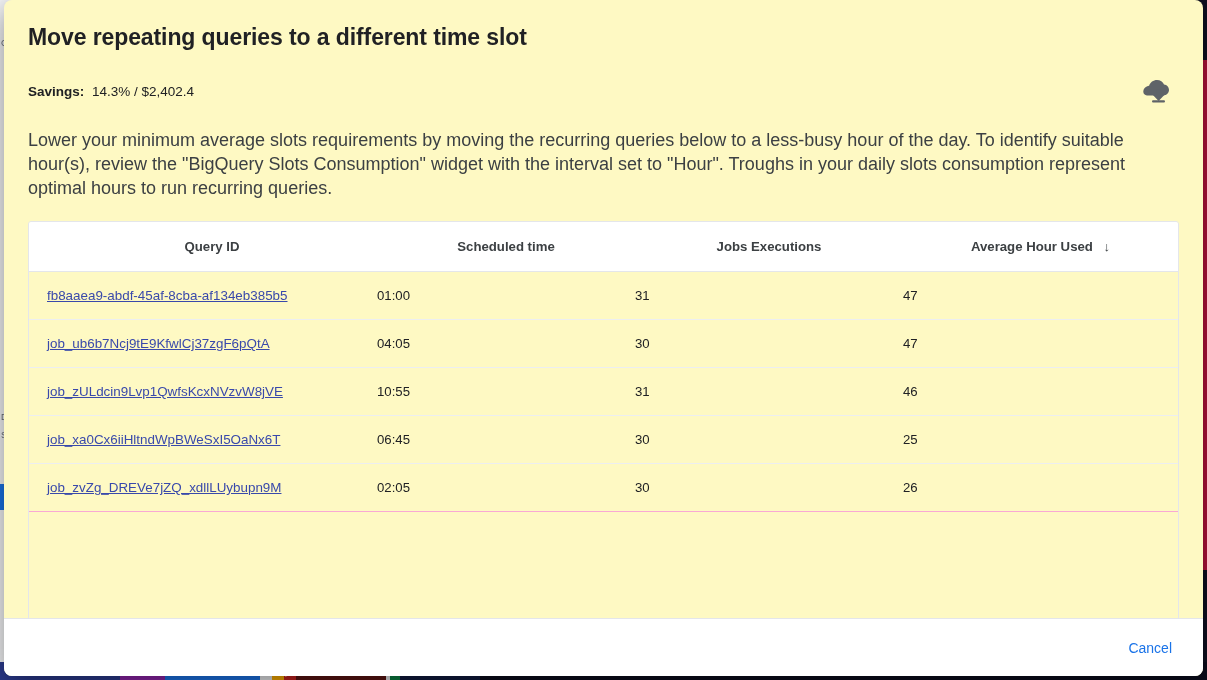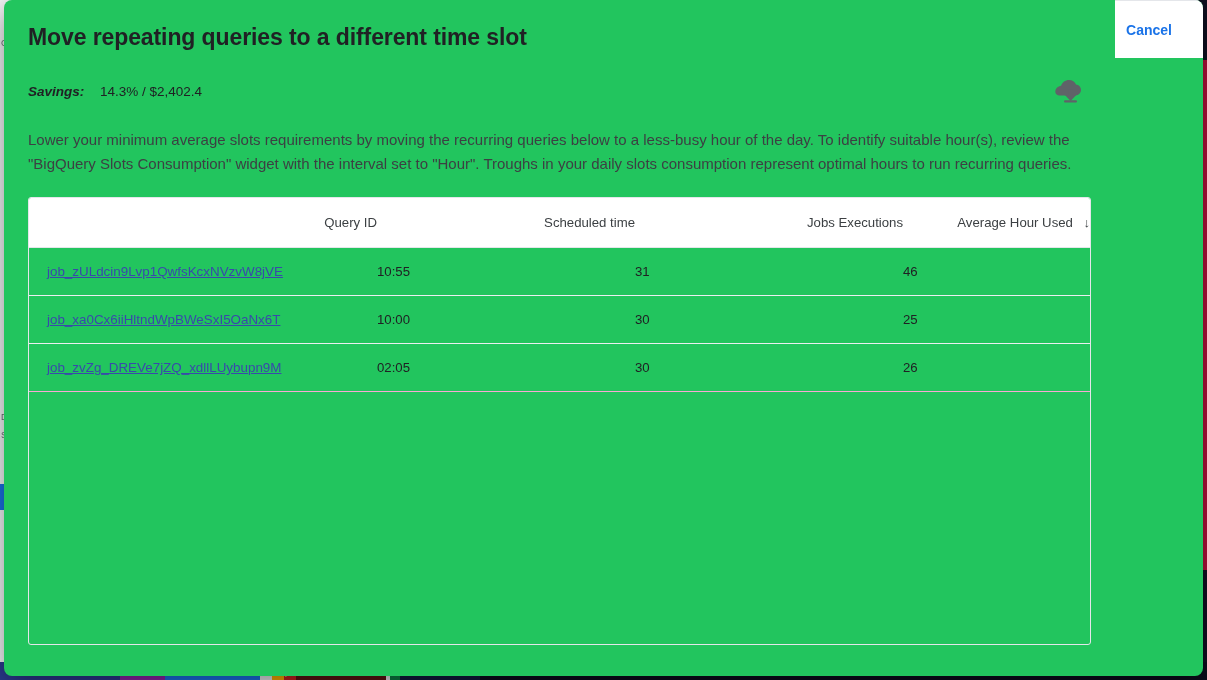--- a/index.html
+++ b/index.html
@@ -65,26 +65,26 @@
     white-space: nowrap;
   }
 
   
   #modal {
     position: absolute;
     left: 4px;
     top: 0;
     width: 1199px;
     height: 676px;
-    background: #22c55e;
+    background: #fef9c3;
     border-radius: 8px;
     box-shadow: 0 8px 30px rgba(0,0,0,0.45);
     overflow: hidden;
     display: flex;
-    flex-direction: row;
+    flex-direction: column;
   }
 
   .modal-body {
     flex: 1 1 auto;
     padding: 18px 24px 0 24px;
     overflow: hidden;
     position: relative;
   }
 
   .modal-title {
@@ -100,58 +100,57 @@
     align-items: center;
     justify-content: space-between;
     margin-top: 23px;
   }
   .savings-text {
     font-size: 13.5px;
     color: #202124;
   }
   .savings-text b {
     font-weight: bold;
-    font-style: italic;
   }
   .download-icon {
     width: 34px;
     height: 34px;
     display: flex;
     align-items: center;
     justify-content: center;
     cursor: pointer;
     margin-right: 6px;
   }
 
   .description {
     margin-top: 20px;
-    font-size: 15px;
+    font-size: 18px;
     line-height: 24px;
     color: #3c4043;
     max-width: 1145px;
   }
 
   
   .table-wrap {
     margin-top: 21px;
     border: 1px solid #e4e6ea;
     border-radius: 3px;
     height: 446px;
     overflow: hidden;
     position: relative;
   }
   table {
     width: 100%;
     border-collapse: collapse;
     table-layout: fixed;
   }
   thead th {
-    text-align: right;
+    text-align: center;
     font-size: 13.2px;
-    font-weight: normal;
+    font-weight: bold;
     color: #3c4043;
     padding: 17px 0 17px 0;
     border-bottom: 1px solid #e4e6ea;
     background: #fff;
   }
   th.c1, td.c1 { padding-left: 18px; width: 330px; }
   th.c2, td.c2 { width: 258px; }
   th.c3, td.c3 { width: 268px; }
   th.c4, td.c4 { width: auto; }
 
@@ -193,21 +192,20 @@
   }
   .cancel-button {
     background: transparent;
     border: none;
     color: #1a73e8;
     font-size: 14px;
     font-family: "Liberation Sans", sans-serif;
     padding: 9px 11px;
     border-radius: 4px;
     cursor: pointer;
-    font-weight: bold;
   }
 </style>
 </head>
 <body>
 
 <div id="page-backdrop">
   <div class="bg-left-strip"></div>
   <div class="bg-left-text" style="top:38px;">C</div>
   <div class="bg-left-text" style="top:412px;">D</div>
   <div class="bg-left-text" style="top:430px;">S</div>
@@ -233,21 +231,21 @@
 
 <div id="modal">
 
   <div class="modal-body">
 
     <h1 class="modal-title">Move repeating queries to a different time slot</h1>
 
     <div class="savings-row">
       <div class="savings-text">
         <b>Savings:</b>
-        <span style="margin-left:12px;">14.3% / $2,402.4</span>
+        <span style="margin-left:4px;">14.3% / $2,402.4</span>
       </div>
       <div class="download-icon" title="download">
         <svg width="30" height="24" viewBox="0 0 30 24" aria-hidden="true">
           <path d="M8.2 16.4h14.2c3.1 0 5.6-2.4 5.6-5.4 0-2.8-2.2-5.1-5-5.4C22.1 2.8 19.2 1 16 1c-3.7 0-6.9 2.4-7.9 5.7C4.9 7 2.3 9.6 2.3 12.8c0 2 1.6 3.6 3.6 3.6h2.3z" fill="#5f6368"></path>
           <path d="M15.1 10.5h4.9v5.4h3.3L17.6 22l-5.7-6.1h3.2z" fill="#5f6368"></path>
           <rect x="11" y="21.3" width="13" height="2.2" rx="1.1" fill="#5f6368"></rect>
         </svg>
       </div>
     </div>
 
@@ -267,28 +265,40 @@
               <span>Jobs Executions</span>
             </th>
             <th class="c4">
               <span>Average Hour Used</span>
               <span class="sort-arrow">↓</span>
             </th>
           </tr>
         </thead>
         <tbody id="table-body">
             <tr>
+              <td class="c1"><a class="query-link">fb8aaea9-abdf-45af-8cba-af134eb385b5</a></td>
+              <td class="c2">01:00</td>
+              <td class="c3">31</td>
+              <td class="c4">47</td>
+            </tr>
+            <tr>
+              <td class="c1"><a class="query-link">job_ub6b7Ncj9tE9KfwlCj37zgF6pQtA</a></td>
+              <td class="c2">04:05</td>
+              <td class="c3">30</td>
+              <td class="c4">47</td>
+            </tr>
+            <tr>
               <td class="c1"><a class="query-link">job_zULdcin9Lvp1QwfsKcxNVzvW8jVE</a></td>
               <td class="c2">10:55</td>
               <td class="c3">31</td>
               <td class="c4">46</td>
             </tr>
             <tr>
               <td class="c1"><a class="query-link">job_xa0Cx6iiHltndWpBWeSxI5OaNx6T</a></td>
-              <td class="c2">10:00</td>
+              <td class="c2">06:45</td>
               <td class="c3">30</td>
               <td class="c4">25</td>
             </tr>
             <tr>
               <td class="c1"><a class="query-link">job_zvZg_DREVe7jZQ_xdllLUybupn9M</a></td>
               <td class="c2">02:05</td>
               <td class="c3">30</td>
               <td class="c4">26</td>
             </tr>
           </tbody>

